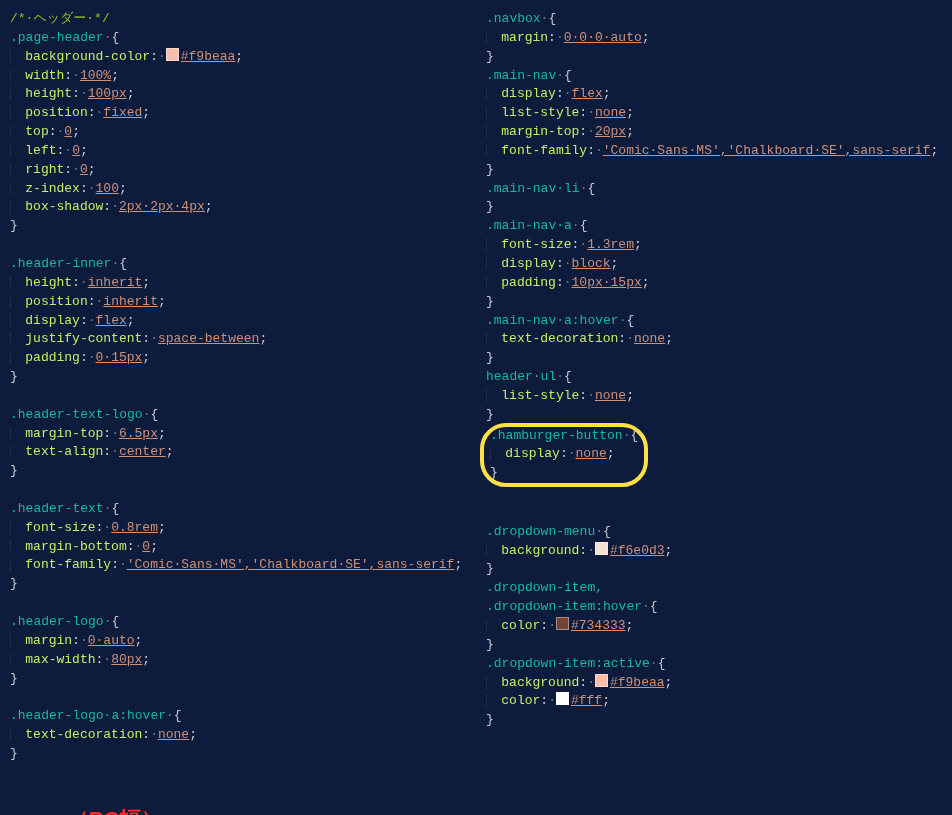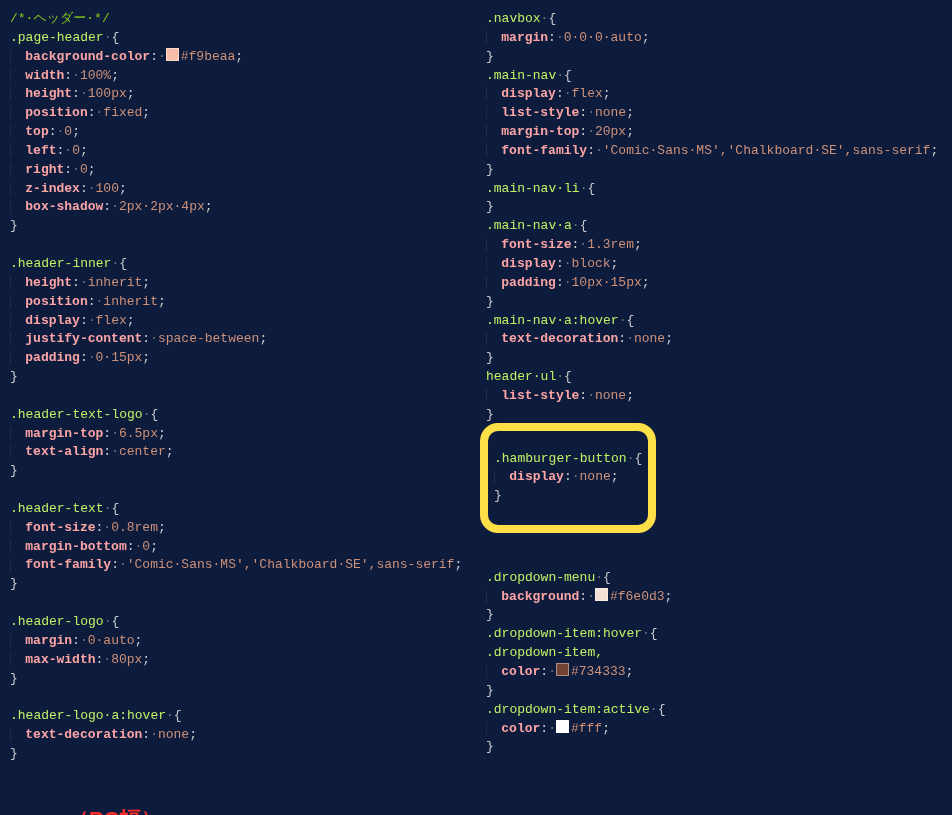--- a/index.html
+++ b/index.html
@@ -18,25 +18,25 @@
     gap: 20px;
   }
   .col {
     flex: 1;
     min-width: 0;
   }
   .line {
     white-space: nowrap;
   }
   .dim { color: #84cc16; }
-  .sel { color: #bef264; }
+  .sel { color: #14b8a6; }
   .brace { color: #cccccc; }
-  .prop { color: #fca5a5; font-weight: bold; }
+  .prop { color: #bef264; }
   .colon { color: #cccccc; }
-  .val { color: #ce9178; }
+  .val { color: #ce9178; text-decoration: underline; }
   .dot { color: #767676; }
   .swatch {
     display: inline-block;
     width: 11px;
     height: 11px;
     border: 1px solid rgba(255,255,255,0.4);
     vertical-align: -1px;
     margin-right: 2px;
   }
   .spacer { height: 1.45em; }
@@ -50,23 +50,23 @@
   .label {
     color: #ff2b2b;
     font-family: 'Meiryo', 'Hiragino Sans', sans-serif;
     font-weight: bold;
     font-size: 22px;
     margin-top: 40px;
     margin-left: 20px;
   }
   .highlight-box {
     position: relative;
-    border: 8px solid #fde047;
-    border-radius: 18px;
-    padding: 19px 6px;
+    border: 4px solid #fde047;
+    border-radius: 26px;
+    padding: 0 6px;
     margin: -2px -6px;
     display: inline-block;
   }
 </style>
 </head>
 <body>
 
 <div class="columns">
   <div class="col">
     <div class="line"><span class="dim">/*·ヘッダー·*/</span></div>
@@ -144,22 +144,23 @@
           <div class="line"><span class="guide"></span><span class="prop">display</span><span class="colon">:</span><span class="dot">·</span><span class="val">none</span><span class="colon">;</span></div>
           <div class="line"><span class="brace">}</span></div>
         </div>
     </div>
     <div class="spacer"></div>
     <div class="spacer"></div>
     <div id="col2-bottom">
         <div class="line"><span class="sel">.dropdown-menu</span><span class="dot">·</span><span class="brace">{</span></div>
         <div class="line"><span class="guide"></span><span class="prop">background</span><span class="colon">:</span><span class="dot">·</span><span class="swatch" style="background:#f6e0d3"></span><span class="val">#f6e0d3</span><span class="colon">;</span></div>
         <div class="line"><span class="brace">}</span></div>
+        <div class="line"><span class="sel">.dropdown-item,</span></div>
         <div class="line"><span class="sel">.dropdown-item:hover</span><span class="dot">·</span><span class="brace">{</span></div>
-        <div class="line"><span class="sel">.dropdown-item,</span></div>
         <div class="line"><span class="guide"></span><span class="prop">color</span><span class="colon">:</span><span class="dot">·</span><span class="swatch" style="background:#734333"></span><span class="val">#734333</span><span class="colon">;</span></div>
         <div class="line"><span class="brace">}</span></div>
         <div class="line"><span class="sel">.dropdown-item:active</span><span class="dot">·</span><span class="brace">{</span></div>
+        <div class="line"><span class="guide"></span><span class="prop">background</span><span class="colon">:</span><span class="dot">·</span><span class="swatch" style="background:#f9beaa"></span><span class="val">#f9beaa</span><span class="colon">;</span></div>
         <div class="line"><span class="guide"></span><span class="prop">color</span><span class="colon">:</span><span class="dot">·</span><span class="swatch" style="background:#ffffff"></span><span class="val">#fff</span><span class="colon">;</span></div>
         <div class="line"><span class="brace">}</span></div>
       </div>
   </div>
 </div>
 
 </body></html>

